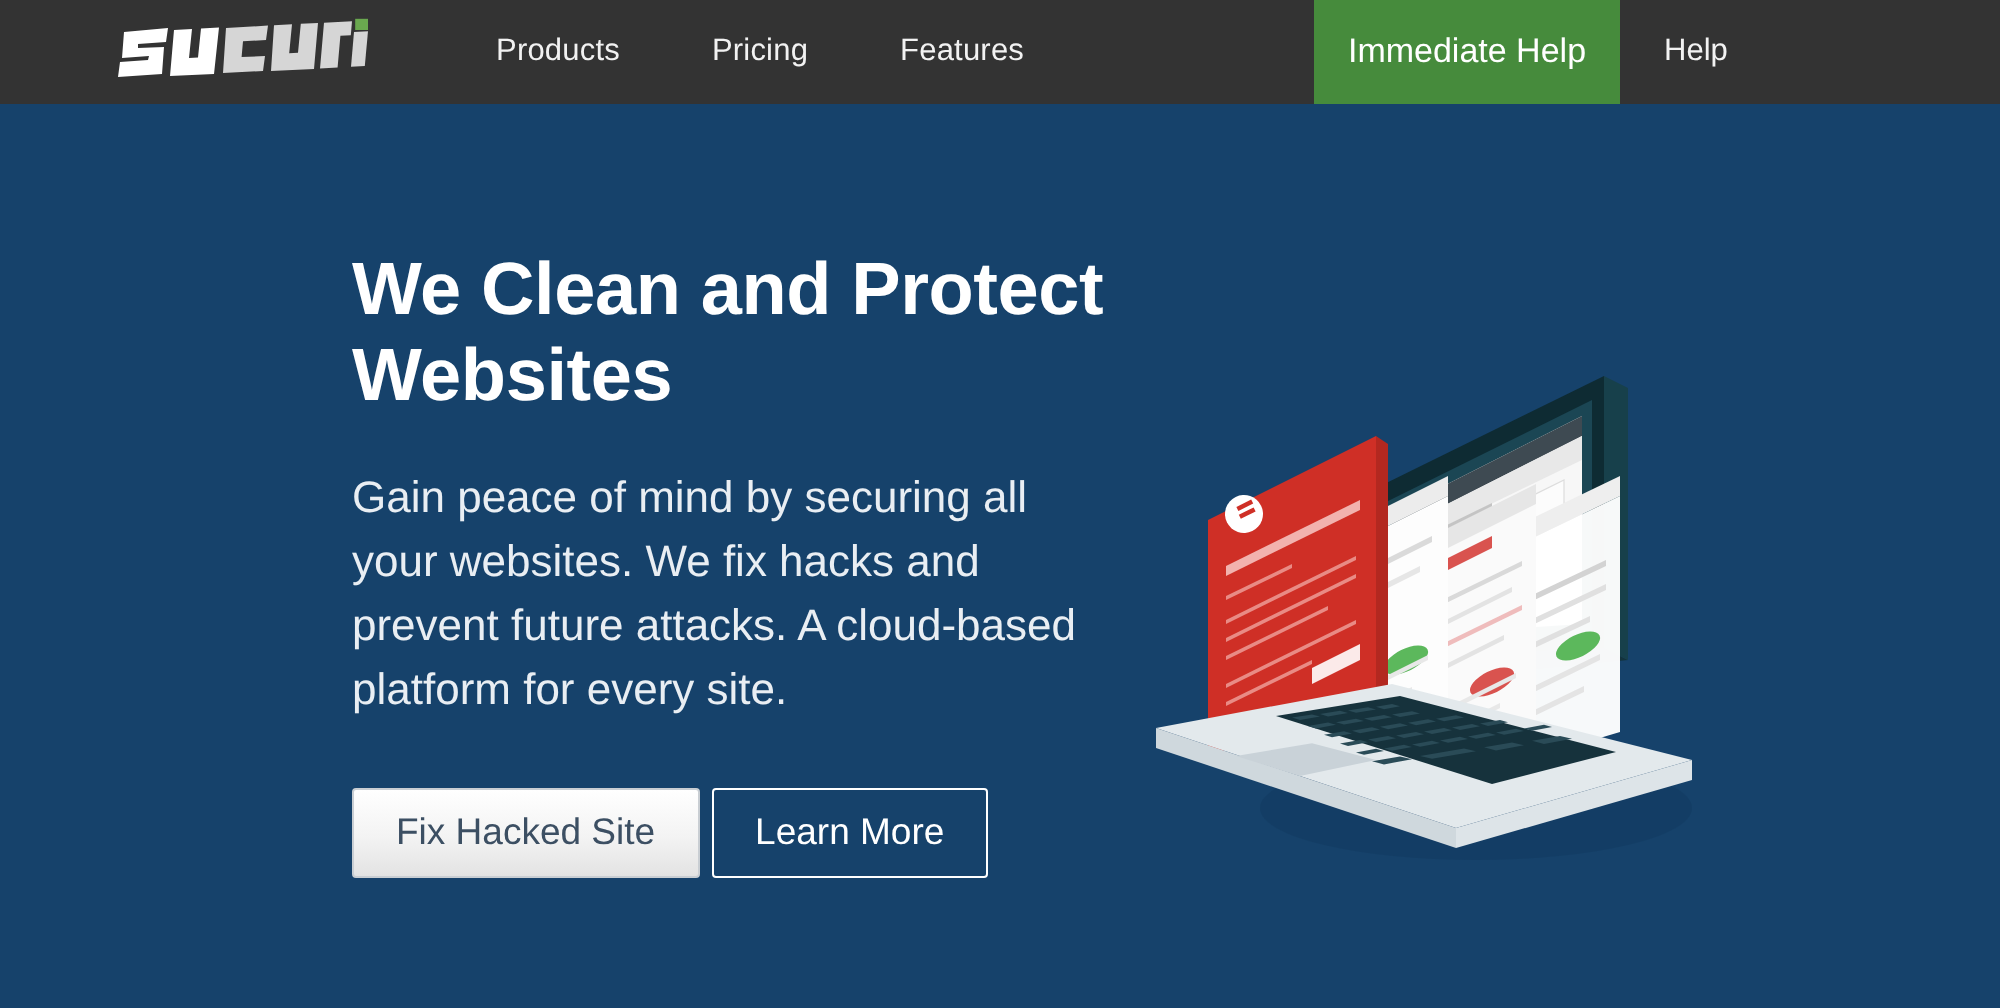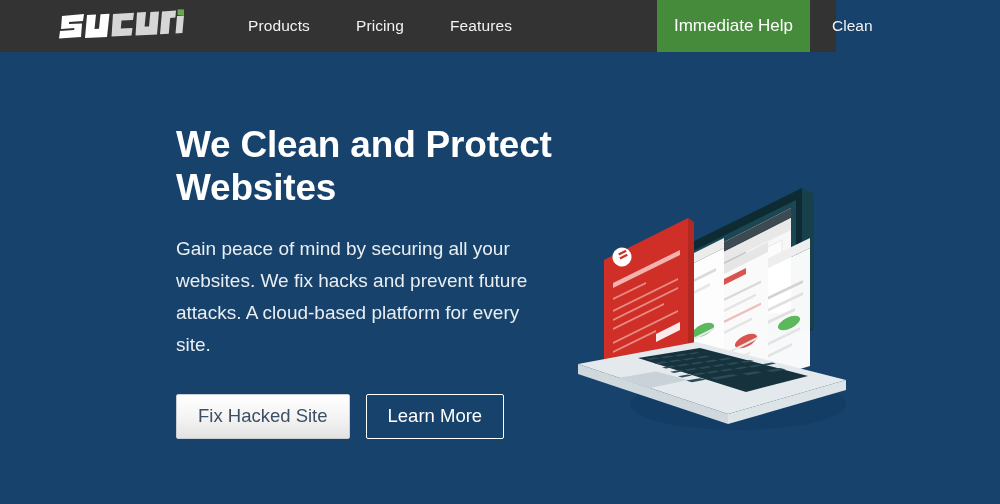--- a/index.html
+++ b/index.html
@@ -22,21 +22,21 @@
     width: 1000px;
     height: 504px;
     background: #16426b;
     overflow: hidden;
   }
 
   
   .site-header {
     position: absolute;
     top: 0; left: 0;
-    width: 836px;
+    width: 1000px;
     height: 52px;
     background: #333333;
     display: flex;
     align-items: stretch;
     z-index: 40;
   }
 
   .logo {
     position: absolute;
     left: 58px;
@@ -124,31 +124,31 @@
     font-size: 37px;
     font-weight: bold;
     line-height: 43px;
     letter-spacing: -0.2px;
     width: 380px;
   }
 
   .hero-text {
     margin-top: 24px;
     color: #e9eef3;
-    font-size: 19px;
+    font-size: 22px;
     line-height: 32px;
     width: 372px;
     font-weight: normal;
   }
 
   .hero-buttons {
     margin-top: 33px;
     display: flex;
     align-items: center;
-    gap: 16px;
+    gap: 6px;
   }
 
   .btn {
     display: inline-flex;
     align-items: center;
     justify-content: center;
     font-size: 18.5px;
     line-height: 1;
     text-decoration: none;
     cursor: pointer;
@@ -213,21 +213,21 @@
       </svg>
     </a>
 
     <nav class="nav">
       <a class="nav-item" href="#">Products</a>
       <a class="nav-item" href="#">Pricing</a>
       <a class="nav-item" href="#">Features</a>
     </nav>
 
     <a class="nav-cta" href="#">Immediate Help</a>
-    <a class="nav-login" href="#">Clean</a>
+    <a class="nav-login" href="#">Help</a>
 
   </header>
 
   <section class="hero">
 
     <div class="hero-copy">
       <h1 class="hero-title">We Clean and Protect Websites</h1>
       <p class="hero-text">Gain peace of mind by securing all your websites. We fix hacks and prevent future attacks. A cloud-based platform for every site.</p>
 
       <div class="hero-buttons">

